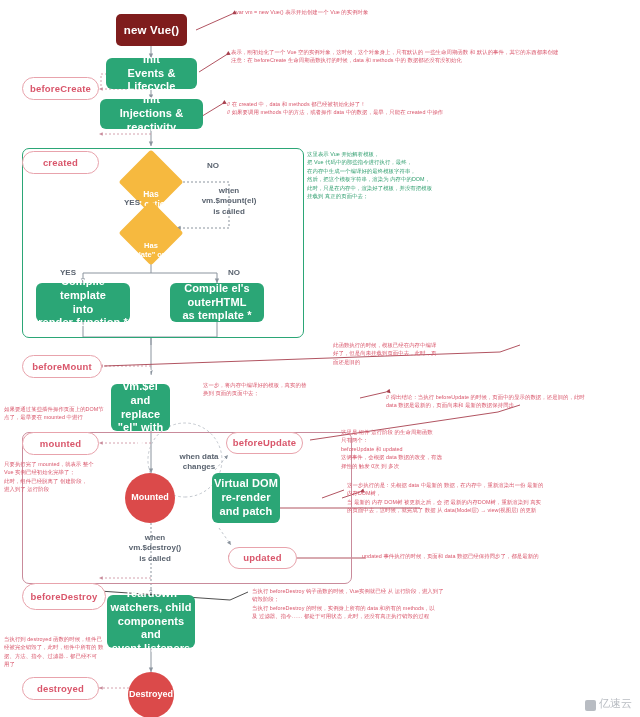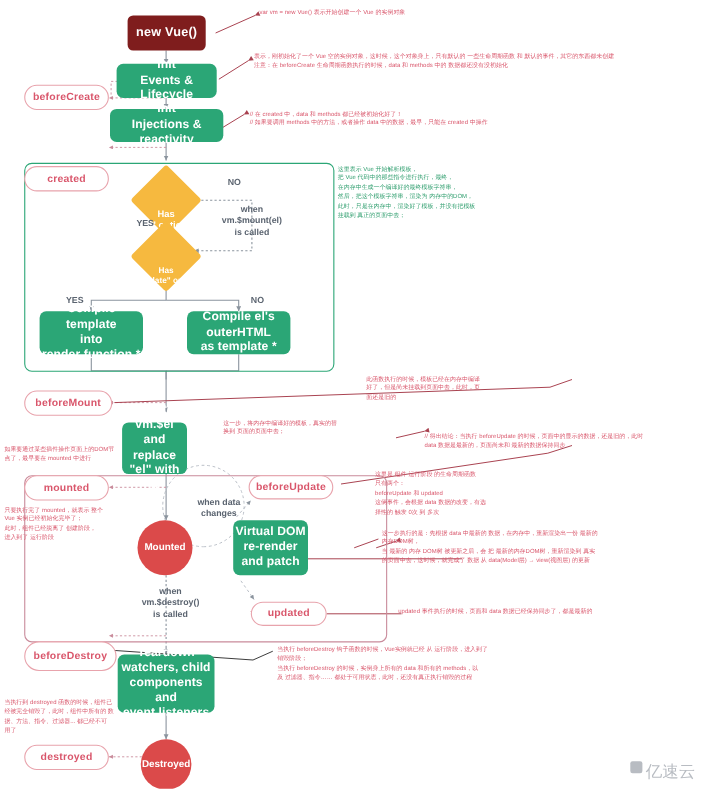--- a/index.html
+++ b/index.html
@@ -128,24 +128,24 @@
     left: 0; top: 0;
     width: 640px;
     height: 717px;
     pointer-events: none;
   }
   .watermark {
     position: absolute;
     right: 8px;
     bottom: 6px;
     display: flex;
-    align-items: flex-start;
+    align-items: flex-end;
     gap: 3px;
     color: #b8bcc2;
-    font-size: 15px;
+    font-size: 11px;
   }
   .wm-logo {
     width: 11px; height: 11px;
     border-radius: 2px;
     background: #b8bcc2;
     display: inline-block;
   }
 </style>
 </head>
 <body>

